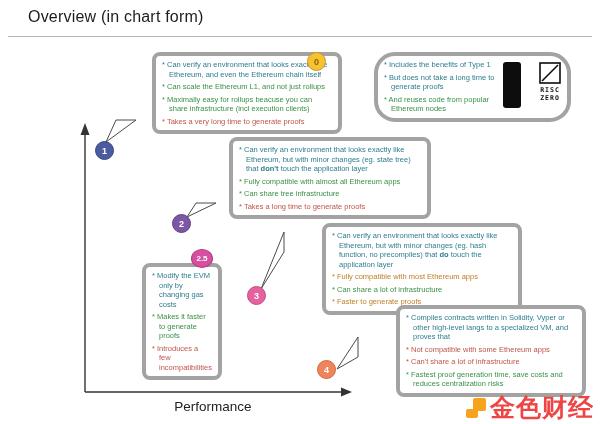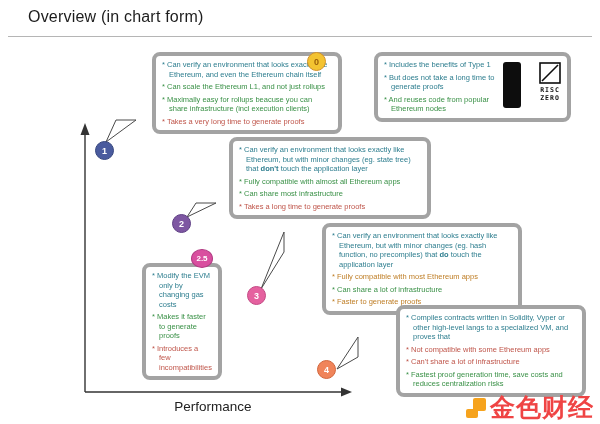--- a/index.html
+++ b/index.html
@@ -33,21 +33,21 @@
     border:4px solid #a3a3a3; border-radius:8px;
     padding:4px 6px; box-sizing:border-box;margin-left:44px;
   }
   .bullets { display:block; }
   .bullet {
     font-size:7.5px; line-height:1.27; margin-bottom:3px;
     padding-left:7px; text-indent:-7px;
   }
   .bullet:last-child { margin-bottom:0; }
   #box-type1  { left:108px; top:52px;  width:190px; min-height:74px; }
-  #box-type0  { left:330px; top:52px;  width:197px; min-height:64px; }
+  #box-type0  { left:330px; top:52px;  width:197px; min-height:64px;border-radius:21px; }
   #box-type2  { left:185px; top:137px; width:202px; min-height:74px; }
   #box-type25 { left:98px;  top:263px; width:80px;  min-height:72px; }
   #box-type3  { left:278px; top:223px; width:200px; min-height:74px; }
   #box-type4  { left:352px; top:305px; width:190px; min-height:74px; }
   #box-type0 .inner { display:flex; gap:6px; }
   #box-type0 .bullets { flex:1; }
   
   .risczero { width:58px; display:flex; gap:18px; padding-top:2px; }
   .rz-bar { width:19px; height:46px; background:#0d0d0d; border-radius:3px; }
   .rz-col { display:flex; flex-direction:column; align-items:center; }
@@ -132,21 +132,21 @@
 <span>ZERO</span></div>
         </div>
       </div>
     </div>
   </div>
 
   <div class="callout" id="box-type2">
     <div class="bullets">
         <div class="bullet" style="color: rgb(46, 126, 143);"><span>* </span><span>Can verify an environment that looks exactly like Ethereum, but with minor changes (eg. state tree) that </span><span style="font-weight: 700;">don't</span><span> touch the application layer</span></div>
         <div class="bullet" style="color: rgb(58, 145, 71);"><span>* </span><span>Fully compatible with almost all Ethereum apps</span></div>
-        <div class="bullet" style="color: rgb(58, 145, 71);"><span>* </span><span>Can share most infrastructure</span></div>
+        <div class="bullet" style="color: rgb(58, 145, 71);"><span>* </span><span>Can share tree infrastructure</span></div>
         <div class="bullet" style="color: rgb(191, 84, 73);"><span>* </span><span>Takes a long time to generate proofs</span></div>
       </div>
   </div>
 
   <div class="callout" id="box-type25">
     <div class="bullets">
         <div class="bullet" style="color: rgb(46, 126, 143);"><span>* </span><span>Modify the EVM only by changing gas costs</span></div>
         <div class="bullet" style="color: rgb(58, 145, 71);"><span>* </span><span>Makes it faster to generate proofs</span></div>
         <div class="bullet" style="color: rgb(191, 84, 73);"><span>* </span><span>Introduces a few incompatibilities</span></div>
       </div>

